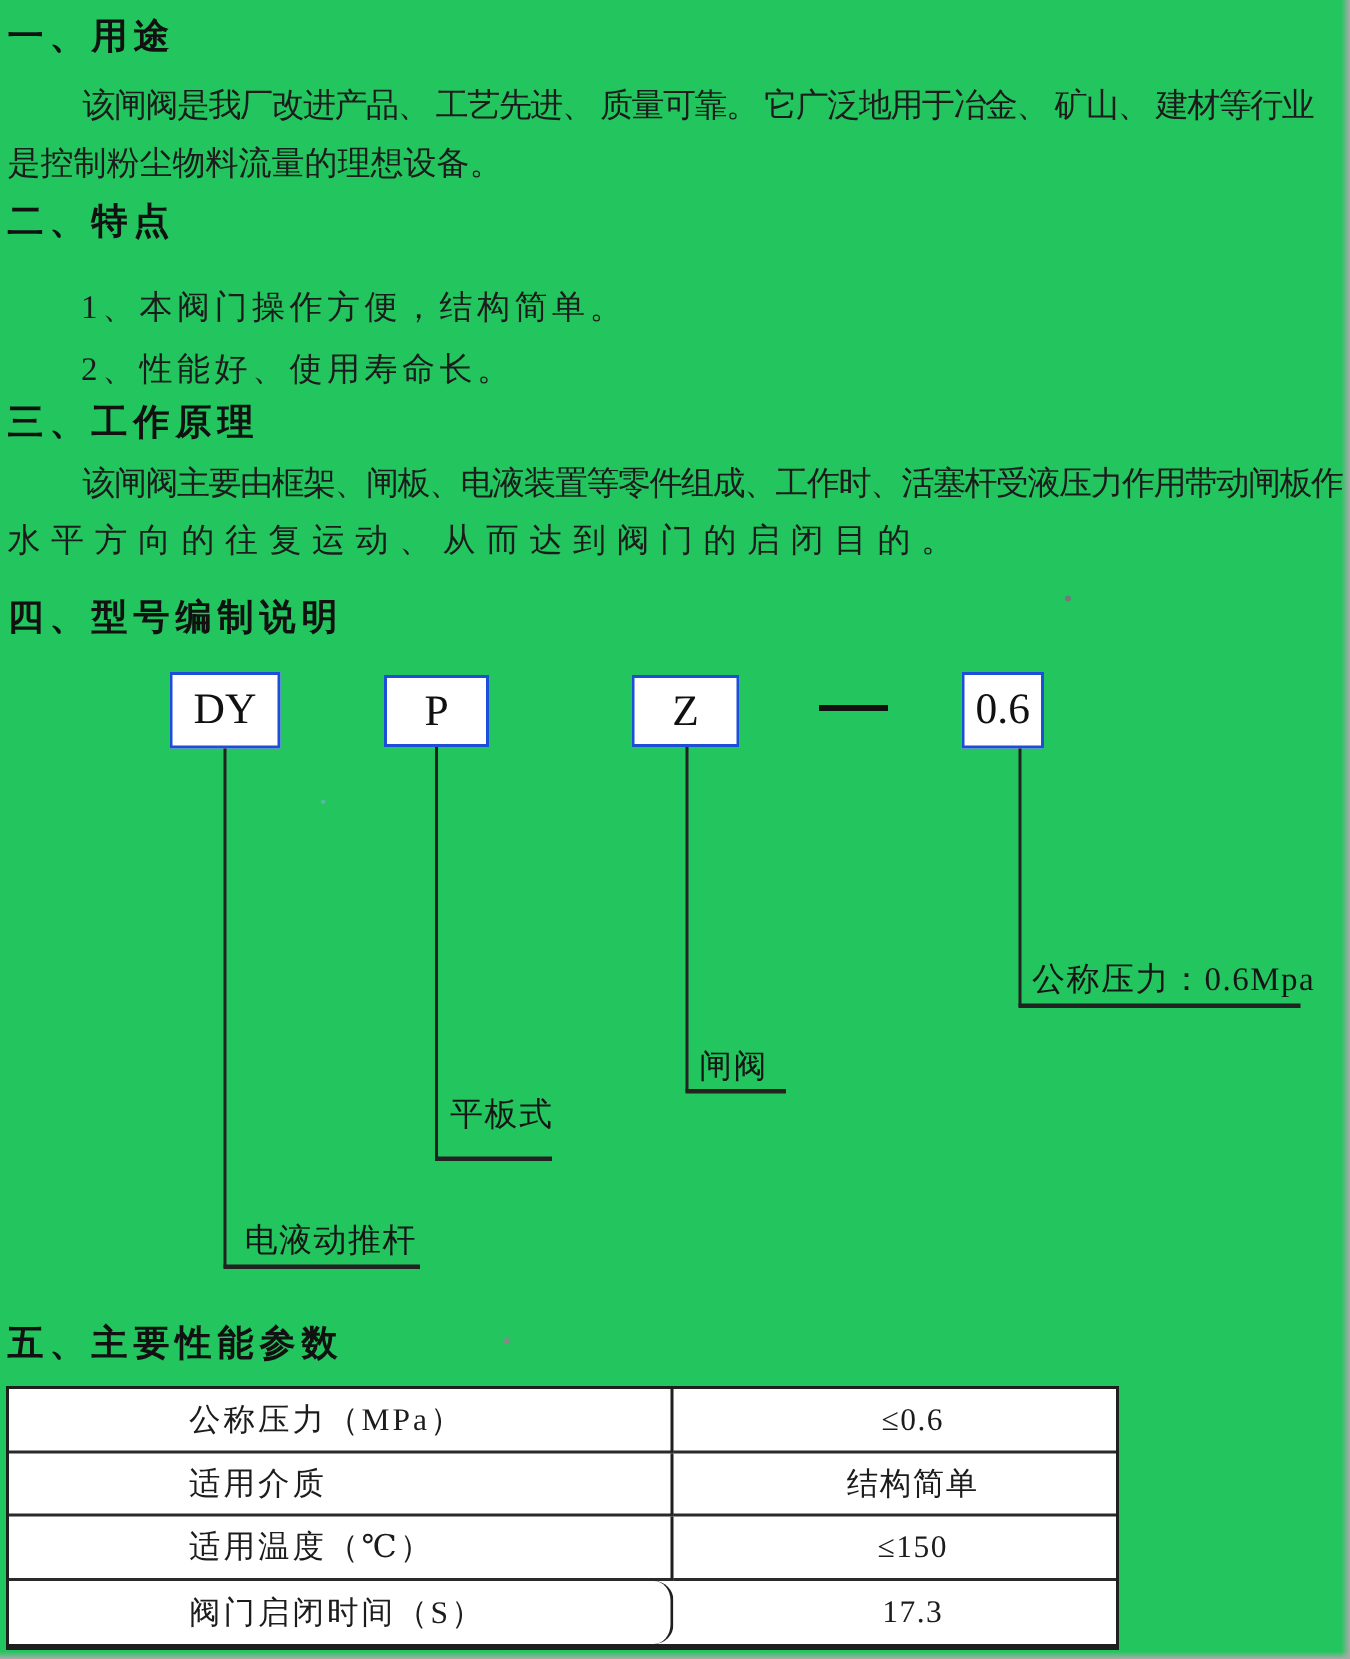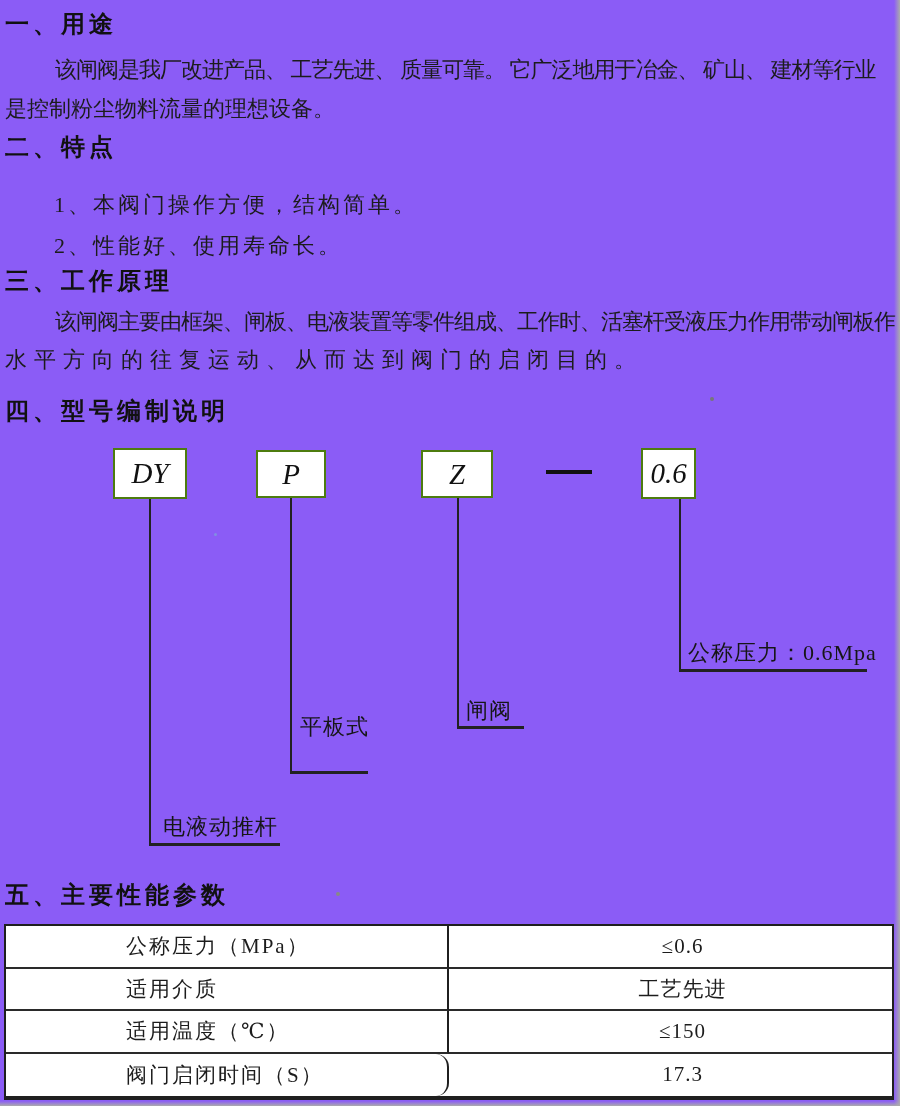--- a/index.html
+++ b/index.html
@@ -1,20 +1,20 @@
 <!DOCTYPE html>
 <html><head>
 <meta charset="utf-8">
 <style>
   html,body{margin:0;padding:0;background:#e8e8e8;}
   .page{
     position:relative;
     width:900px;height:1106px;
     margin:0 auto;
-    background:#8b5cf6;
+    background:#22c55e;
     overflow:hidden;
     font-family:"Liberation Serif","DejaVu Serif",serif;
     color:#1c1c1c;
   }
   .sec-heading{
     position:absolute;left:5px;
     margin:0;
     font-family:"Liberation Sans","DejaVu Sans",sans-serif;
     font-weight:bold;
     font-size:24px;
@@ -27,44 +27,43 @@
     font-size:22px;
     line-height:28px;
     white-space:nowrap;
     color:#1c1c1c;
   }
   .tight{letter-spacing:-1px;}
   .spread{letter-spacing:7px;}
   .listsp{letter-spacing:3px;margin-top:12px;}
   .code-box{
     position:absolute;
-    border:2px solid #4d7c0f;
+    border:2px solid #1d4ed8;
     display:flex;align-items:center;justify-content:center;
     background:#fff;
     box-sizing:border-box;
-    font-style:italic;
   }
   .code-box span{
     font-family:"Liberation Serif","DejaVu Serif",serif;
     font-size:29px;color:#111;
   }
   .vline{position:absolute;width:2px;background:#222;}
   .hline{position:absolute;height:3px;background:#222;}
   .dash-bar{position:absolute;height:4px;background:#111;}
   .diagram-label{
     position:absolute;
     font-size:22px;
     white-space:nowrap;
     color:#161616;
     letter-spacing:1px;
   }
   .param-table{
     position:absolute;
     left:4px;top:924px;
-    width:890px;height:176px;
+    width:742px;height:176px;
     box-sizing:border-box;
     border:2px solid #1f1f1f;
     border-bottom-width:4px;
     display:grid;
     grid-template-columns:443px 1fr;
     grid-auto-rows:1fr;
     background:#fff;
   }
   .t-name{
     box-sizing:border-box;
@@ -128,32 +127,32 @@
   <div class="vline" style="left:290px;top:498px;height:275px"></div>
   <div class="vline" style="left:457px;top:498px;height:230px"></div>
   <div class="vline" style="left:679px;top:499px;height:172px"></div>
 
   <div class="hline" style="left:149px;top:843px;width:131px"></div>
   <div class="hline" style="left:290px;top:771px;width:78px"></div>
   <div class="hline" style="left:457px;top:726px;width:67px"></div>
   <div class="hline" style="left:679px;top:669px;width:188px"></div>
 
   <div class="diagram-label" style="left:163px;top:812px">电液动推杆</div>
-  <div class="diagram-label" style="left:300px;top:712px">平板式</div>
+  <div class="diagram-label" style="left:300px;top:728px">平板式</div>
   <div class="diagram-label" style="left:466px;top:696px">闸阀</div>
   <div class="diagram-label" style="left:688px;top:638px">公称压力：0.6Mpa</div>
 
   <h2 class="sec-heading" style="top:879px">五、主要性能参数</h2>
 
   <div class="param-table">
     <div class="t-name">公称压力（MPa）</div>
     <div class="t-value">≤0.6</div>
 
     <div class="t-name">适用介质</div>
-    <div class="t-value">工艺先进</div>
+    <div class="t-value">结构简单</div>
 
     <div class="t-name">适用温度（℃）</div>
     <div class="t-value">≤150</div>
 
     <div class="t-name last-row">阀门启闭时间（S）</div>
     <div class="t-value last-row">17.3</div>
   </div>
 
   <div class="speck" style="left:710px;top:397px;width:4px;height:4px;background:#777"></div>
   <div class="speck" style="left:336px;top:892px;width:4px;height:4px;background:#888"></div>

